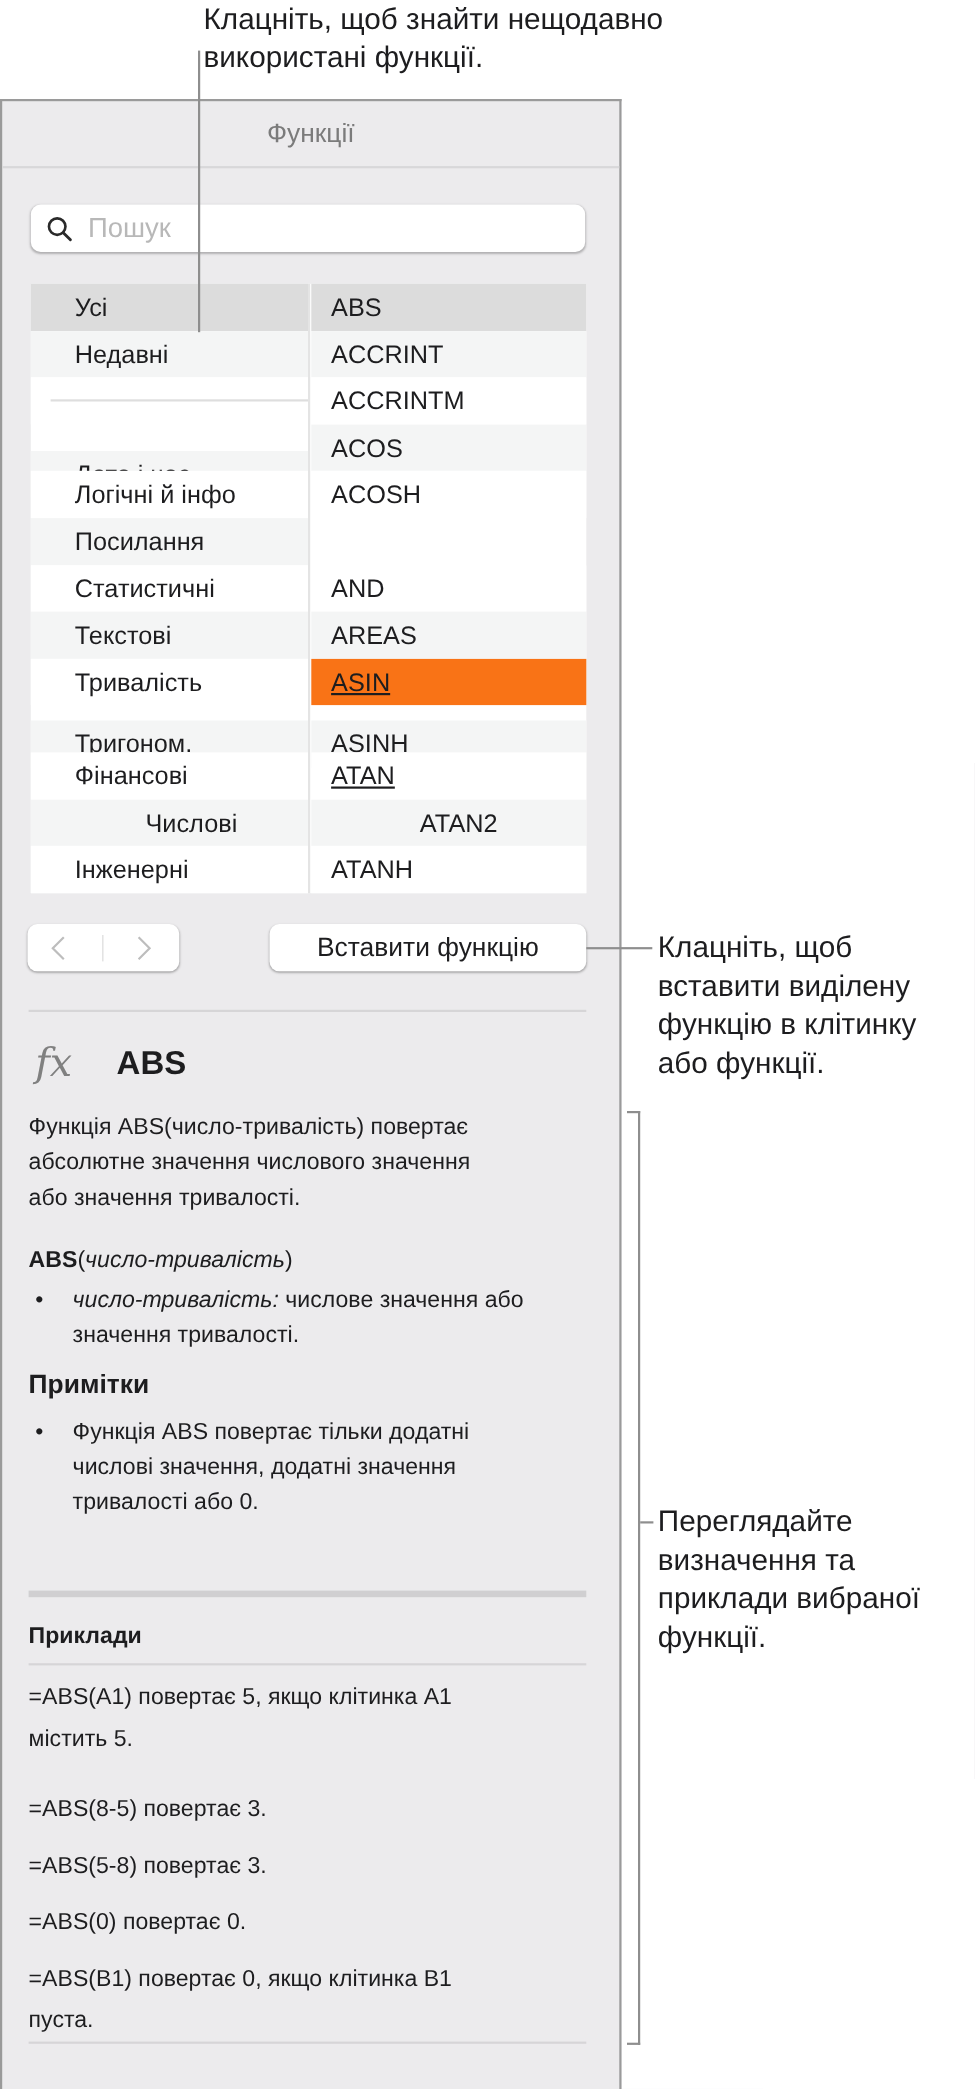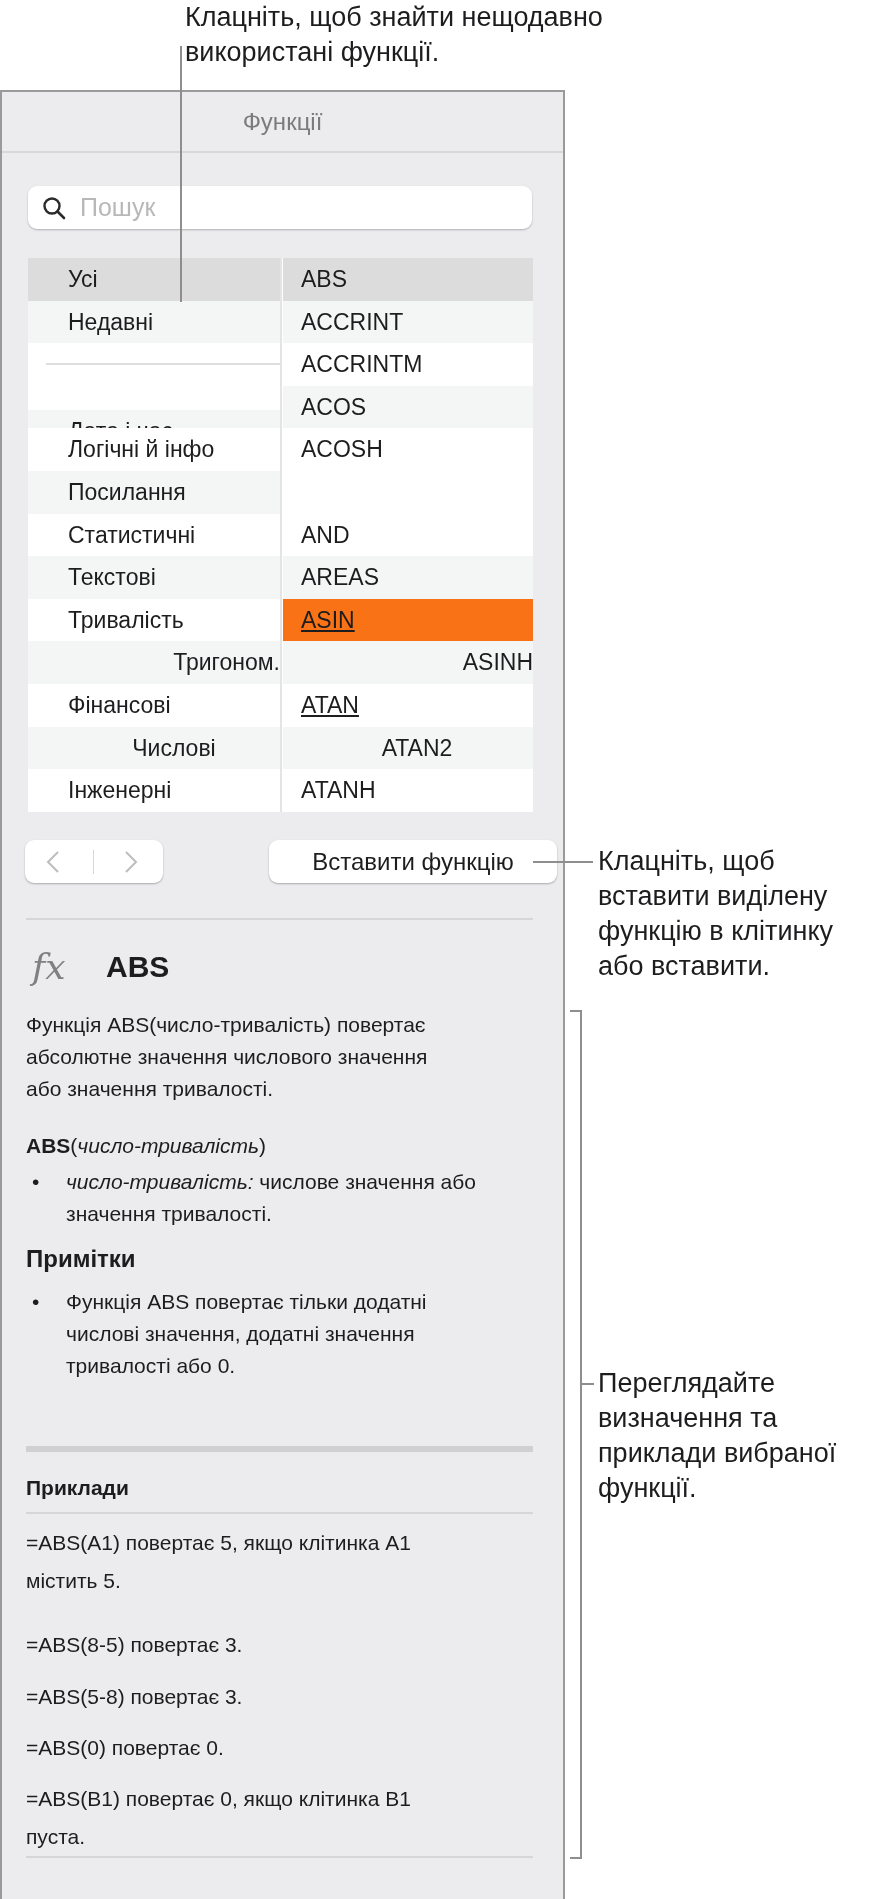--- a/index.html
+++ b/index.html
@@ -17,21 +17,21 @@
   .search input { border:none; outline:none; background:transparent; position:absolute; left:52px; top:0; height:43px;
                   width:430px; font-size:25px; font-family:"Liberation Sans", sans-serif; color:#1d1d1f; padding:0; }
   .search input::placeholder { color:#b8b8b8; }
   .table { position:absolute; left:26px; top:166px; width:505px; height:554px; background:#fff; }
   .row { position:absolute; left:0; width:505px; height:42.6px; }
   .cell { position:absolute; top:0; height:42.6px; line-height:42.6px; font-size:23px; color:#1d1d1f; }
   .cat { left:0; width:252px; padding-left:40px; box-sizing:border-box; }
   .fn { left:255px; width:250px; padding-left:18px; box-sizing:border-box; }
   .colsep { position:absolute; left:252px; top:0; width:2px; height:554px; background:#e4e4e4; }
   .btn { position:absolute; background:#fff; border-radius:9px; box-shadow:0 1px 2px rgba(0,0,0,0.28); }
-  .insert { left:243px; top:748px; width:288px; height:43px; line-height:43px; text-align:center; font-size:24px; color:#1d1d1f;margin-left:24px; }
+  .insert { left:243px; top:748px; width:288px; height:43px; line-height:43px; text-align:center; font-size:24px; color:#1d1d1f; }
   .nav { left:23px; top:748px; width:138px; height:43px; }
   .hr { position:absolute; left:24px; width:507px; height:2px; background:#d6d5d7; }
   .body-text { position:absolute; left:24px; width:510px; font-size:21px; line-height:32px; color:#1d1d1f; }
   .bullet { position:absolute; left:30px; font-size:21px; }
   .h-bold { font-weight:bold; }
 </style>
 </head>
 <body>
 
 <div class="abs callout" style="left:185px; top:0px;">
@@ -84,21 +84,21 @@
       <div class="cell fn" style="background:#fff;">AND</div>
     </div>
     <div class="row" style="top:298.2px;">
       <div class="cell cat" style="background:#f4f5f5;">Текстові</div>
       <div class="cell fn" style="background:#f4f5f5;">AREAS</div>
     </div>
     <div class="row" style="top:340.8px;">
       <div class="cell cat" style="background:#fff;">Тривалість</div>
       <div class="cell fn" style="background:#f97316;text-decoration:underline;">ASIN</div>
     </div>
-    <div class="row" style="top:383px;text-align:right;">
+    <div class="row" style="top:397px;">
       <div class="cell cat" style="background:#f4f5f5;">Тригоном.</div>
       <div class="cell fn" style="background:#f4f5f5;">ASINH</div>
     </div>
     <div class="row" style="top:426px;">
       <div class="cell cat" style="background:#fff;">Фінансові</div>
       <div class="cell fn" style="background:#fff;text-decoration:underline;">ATAN</div>
     </div>
     <div class="row" style="top:468.6px;text-align:center;">
       <div class="cell cat" style="background:#f4f5f5;">Числові</div>
       <div class="cell fn" style="background:#f4f5f5;">ATAN2</div>
@@ -169,21 +169,21 @@
   </div>
 
   <div class="hr" style="top:1764px;"></div>
 </div>
 
 <div class="leader" style="left:533px; top:861px; width:60px; height:2px;"></div>
 <div class="abs callout" style="left:598px; top:844px;">
   <div>Клацніть, щоб</div>
   <div>вставити виділену</div>
   <div>функцію в клітинку</div>
-  <div>або вставити.</div>
+  <div>або функції.</div>
 </div>
 
 <div class="leader" style="left:570px; top:1010px; width:12px; height:2px;"></div>
 <div class="leader" style="left:580px; top:1010px; width:2px; height:849px;"></div>
 <div class="leader" style="left:570px; top:1857px; width:12px; height:2px;"></div>
 <div class="leader" style="left:582px; top:1383px; width:12px; height:2px;"></div>
 <div class="abs callout" style="left:598px; top:1366px;">
   <div>Переглядайте</div>
   <div>визначення та</div>
   <div>приклади вибраної</div>

